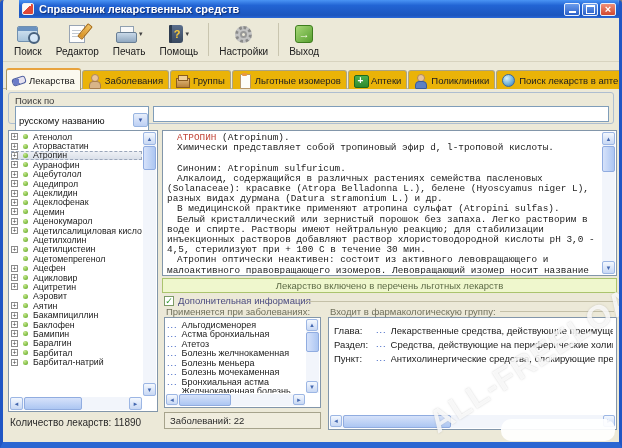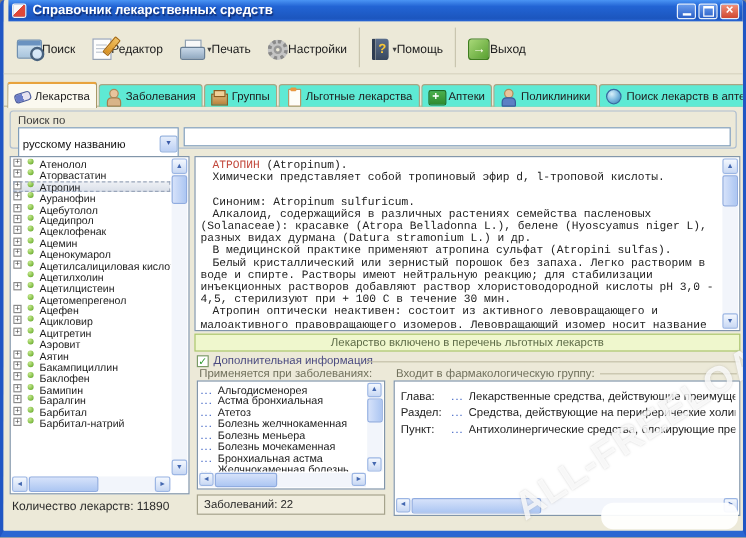--- a/index.html
+++ b/index.html
@@ -1,42 +1,42 @@
 <!DOCTYPE html>
 <html><head>
 <meta charset="utf-8">
 <style>
   * { box-sizing: border-box; margin: 0; padding: 0; }
   body { font-family: "Liberation Sans", sans-serif; background:#808080; }
   .window { position:relative; width:622px; height:448px; background:#ECE9D8;
     border-left:3px solid #2056C4; border-right:3px solid #2056C4; border-bottom:6px solid #2A66D2;
     border-radius:4px 4px 0 0; overflow:hidden; }
   
-  .titlebar { position:absolute; top:0; left:4px; right:0; height:18px;
+  .titlebar { position:absolute; top:0; left:16px; right:0; height:18px;
     background:linear-gradient(180deg,#4A94F4 0%,#2264D4 30%,#1C56BE 85%,#2A68D8 100%);
     display:flex; align-items:center; padding:6px 3px; }
   .app-icon { width:12px; height:12px; border-radius:2px; border:1px solid #F0F0F0;
     background:linear-gradient(135deg,#F8F8F8 45%,#E04838 45%); flex-shrink:0; }
   .title-text { color:#FFF; font-size:11px; font-weight:bold; margin-left:5px;
     text-shadow:1px 1px 1px rgba(0,0,40,.5); white-space:nowrap; }
   .win-btns { margin-left:auto; display:flex; gap:2px; }
   .wb { width:16px; height:13px; border-radius:2px; border:1px solid #E8F0FC; font-size:8px;
     color:#FFF; display:flex; align-items:center; justify-content:center;
     background:linear-gradient(#6A9CEC,#2A60C8); }
   .wb.close { background:linear-gradient(#F09078,#D04830); }
   .wb.min::before { content:""; width:7px; height:2px; background:#FFF; margin-top:6px; }
   .wb.max::before { content:""; width:7px; height:6px; border:1px solid #FFF; border-top-width:2px; }
   .wb.close::before { content:"\00D7"; font-size:11px; font-weight:bold; line-height:10px; }
   
   .client { position:absolute; top:18px; left:0; right:0; bottom:0; background:#ECE9D8; }
   
   .toolbar { position:absolute; top:0; left:0; right:0; height:44px; display:flex;
     align-items:stretch; padding:2px 0 0 4px; border-bottom:1px solid #D8D4C0; }
   .tb-group { display:flex; align-items:stretch; }
-  .tb-btn { display:flex; flex-direction:row; align-items:center; justify-content:flex-start;
+  .tb-btn { display:flex; flex-direction:column; align-items:center; justify-content:flex-start;
     padding:2px 6px 1px 6px; border:1px solid transparent; border-radius:2px; background:none; cursor:default; }
   .tb-icorow { height:22px; display:flex; align-items:center; gap:3px; }
   .tb-label { font-size:10px; color:#202020; margin-top:1px; white-space:nowrap; }
   .dd { font-size:7px; color:#404040; }
   .tb-sep { width:1px; background:#C9C5AF; margin:3px 3px 5px 3px; }
   
   .ico { display:inline-block; position:relative; }
   .ico-search { width:21px; height:16px; background:linear-gradient(#D8E8F4,#A8C4DC);
     border:1px solid #7090B0; border-radius:2px; }
   .ico-search::before { content:""; position:absolute; left:0; top:0; right:0; height:4px;
@@ -62,21 +62,21 @@
   .ico-help::before { content:"?"; position:absolute; inset:0; color:#F8C838; font-weight:bold;
     font-size:11px; display:flex; align-items:center; justify-content:center; }
   .ico-exit { width:18px; height:18px; border-radius:3px; border:1px solid #3E7E1E;
     background:linear-gradient(135deg,#A8D878,#58A030); }
   .ico-exit::before { content:"\2192"; position:absolute; inset:0; color:#FFFFF0; font-weight:bold;
     font-size:11px; display:flex; align-items:center; justify-content:center; }
   
   .tabline { position:absolute; top:70px; left:0; right:0; border-top:1px solid #BEB998; }
   .tabs { position:absolute; top:49px; left:3px; height:22px; display:flex; align-items:flex-end; }
   .tab { position:relative; z-index:2; display:flex; align-items:center; padding:2px 5px 2px 5px;
-    height:19px; background:#5eead4; border:1px solid #ACA483; border-bottom:none;
+    height:19px; background:#eab308; border:1px solid #ACA483; border-bottom:none;
     border-radius:3px 3px 0 0; margin-right:1px; font-size:9.5px; color:#202020; white-space:nowrap; cursor:default; }
   .tab.active { height:22px; background:#FBF9EF; border-color:#A89868; margin-bottom:-1px;
     border-top:2px solid #E8A33D; font-weight:normal; }
   .tab-label { margin-left:4px; }
   .ti { display:inline-block; position:relative; width:13px; height:13px; flex-shrink:0; }
   .ico-pill::before { content:""; position:absolute; left:0; top:3px; width:12px; height:6px;
     border-radius:3px; border:1px solid #5060A0; transform:rotate(-18deg);
     background:linear-gradient(90deg,#6A7CC8 50%,#E6E2F0 50%); }
   .ico-person-tan::before, .ico-person-blue::before { content:""; position:absolute; left:3px; top:0;
     width:6px; height:6px; border-radius:50%; background:#E8C49C; border:1px solid #B08858; }
@@ -107,21 +107,21 @@
     padding-left:3px; }
   .combo-arrow { margin-left:auto; width:15px; height:14px; background:linear-gradient(#E6EEFB,#BCD0F4);
     border:1px solid #98B4E0; border-radius:2px; display:flex; align-items:center; justify-content:center;
     color:#3A5AA8; font-size:6px; }
   .search-input { position:absolute; left:144px; top:13px; width:456px; height:16px;
     border:1px solid #7F9DB9; background:#FFF; font-size:10px; font-family:"Liberation Sans",sans-serif; padding:0 3px; }
   
   .sunken { background:#FFF; border:1px solid #8296AA; position:absolute; }
   .drug-list { left:5px; top:112px; width:150px; height:282px; }
   .drows { position:absolute; left:2px; top:1px; right:15px; bottom:15px; overflow:hidden; }
-  .drow { display:flex; align-items:flex-start; gap:5px; height:9.4px; white-space:nowrap; }
+  .drow { display:flex; align-items:center; gap:5px; height:9.4px; white-space:nowrap; }
   .drow.sel { background:linear-gradient(#F0F2F6,#D8DEE8); outline:1px dashed #9AA6BA; outline-offset:-1px; }
   .plus { width:7px; height:7px; border:1px solid #8A8A8A; background:#FFF; color:#444;
     font-size:7px; line-height:5px; text-align:center; flex-shrink:0; visibility:hidden; }
   .plus.show { visibility:visible; }
   .gdot { width:5px; height:5px; border-radius:50%; flex-shrink:0;
     background:radial-gradient(circle at 35% 30%,#C8E890,#84C048 60%,#4E8A20); }
   .dname { font-size:8.8px; color:#1A1A1A; }
   .count-label { position:absolute; left:7px; top:399px; font-size:10px; color:#2A2A2A; }
   
   .vsb, .hsb { position:absolute; background:#F2F5FB; }
@@ -225,42 +225,42 @@
               <span class="dd">▾</span>
             </div>
             <div class="tb-label">Печать</div>
           </div>
 
         </div>
 
         <div class="tb-group">
           <div class="tb-btn">
             <div class="tb-icorow">
-              <span class="ico ico-settings"></span>
-
-            </div>
-            <div class="tb-label">Настройки</div>
-          </div>
-          <span class="tb-sep"></span>
-        </div>
-
-        <div class="tb-group">
-          <div class="tb-btn">
-            <div class="tb-icorow">
               <span class="ico ico-help"></span>
               <span class="dd">▾</span>
             </div>
             <div class="tb-label">Помощь</div>
           </div>
           <span class="tb-sep"></span>
         </div>
 
         <div class="tb-group">
           <div class="tb-btn">
             <div class="tb-icorow">
+              <span class="ico ico-settings"></span>
+
+            </div>
+            <div class="tb-label">Настройки</div>
+          </div>
+          <span class="tb-sep"></span>
+        </div>
+
+        <div class="tb-group">
+          <div class="tb-btn">
+            <div class="tb-icorow">
               <span class="ico ico-exit"></span>
 
             </div>
             <div class="tb-label">Выход</div>
           </div>
 
         </div>
       </div>
 
     <div class="tabline"></div>
@@ -276,21 +276,21 @@
           <span class="tab-label">Заболевания</span>
         </div>
 
         <div class="tab">
           <span class="ti ico-box"></span>
           <span class="tab-label">Группы</span>
         </div>
 
         <div class="tab">
           <span class="ti ico-clipboard"></span>
-          <span class="tab-label">Льготные лекарства</span>
+          <span class="tab-label">Льготные изомеров</span>
         </div>
 
         <div class="tab">
           <span class="ti ico-firstaid"></span>
           <span class="tab-label">Аптеки</span>
         </div>
 
         <div class="tab">
           <span class="ti ico-person-blue"></span>
           <span class="tab-label">Поликлиники</span>
@@ -344,20 +344,25 @@
             <span class="gdot"></span>
             <span class="dname">Ацебутолол</span>
           </div>
 
           <div class="drow">
             <span class="plus show">+</span>
             <span class="gdot"></span>
             <span class="dname">Ацедипрол</span>
           </div>
 
+          <div class="drow">
+            <span class="plus show">+</span>
+            <span class="gdot"></span>
+            <span class="dname">Ацеклидин</span>
+          </div>
 
           <div class="drow">
             <span class="plus show">+</span>
             <span class="gdot"></span>
             <span class="dname">Ацеклофенак</span>
           </div>
 
 
           <div class="drow">
             <span class="plus show">+</span>

